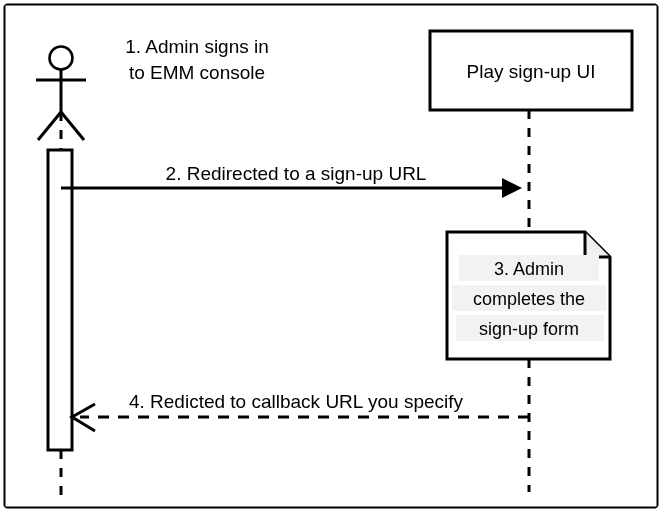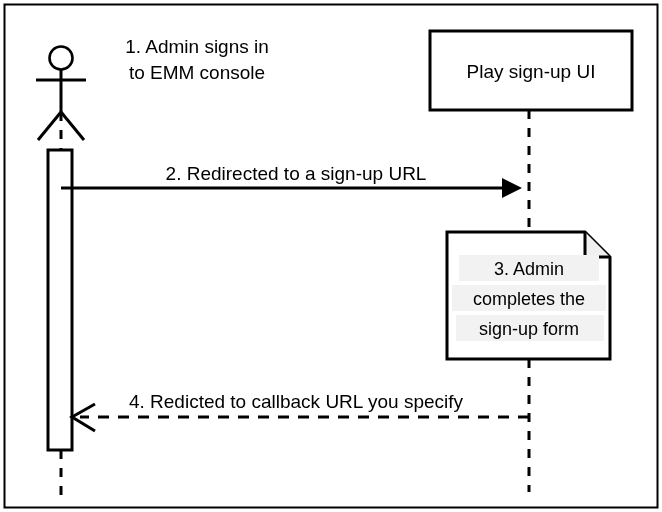--- a/index.html
+++ b/index.html
@@ -10,20 +10,21 @@
   }
   body {
     font-family: "Liberation Sans", sans-serif;
   }
   #diagram-root {
     position: relative;
     width: 662px;
     height: 512px;
     background: #ffffff;
     overflow: hidden;
+    border-radius: 16px;
   }
   #diagram-svg {
     position: absolute;
     left: 0;
     top: 0;
     display: block;
   }
   .dgm-text {
     font-family: "Liberation Sans", sans-serif;
     fill: #000000;

